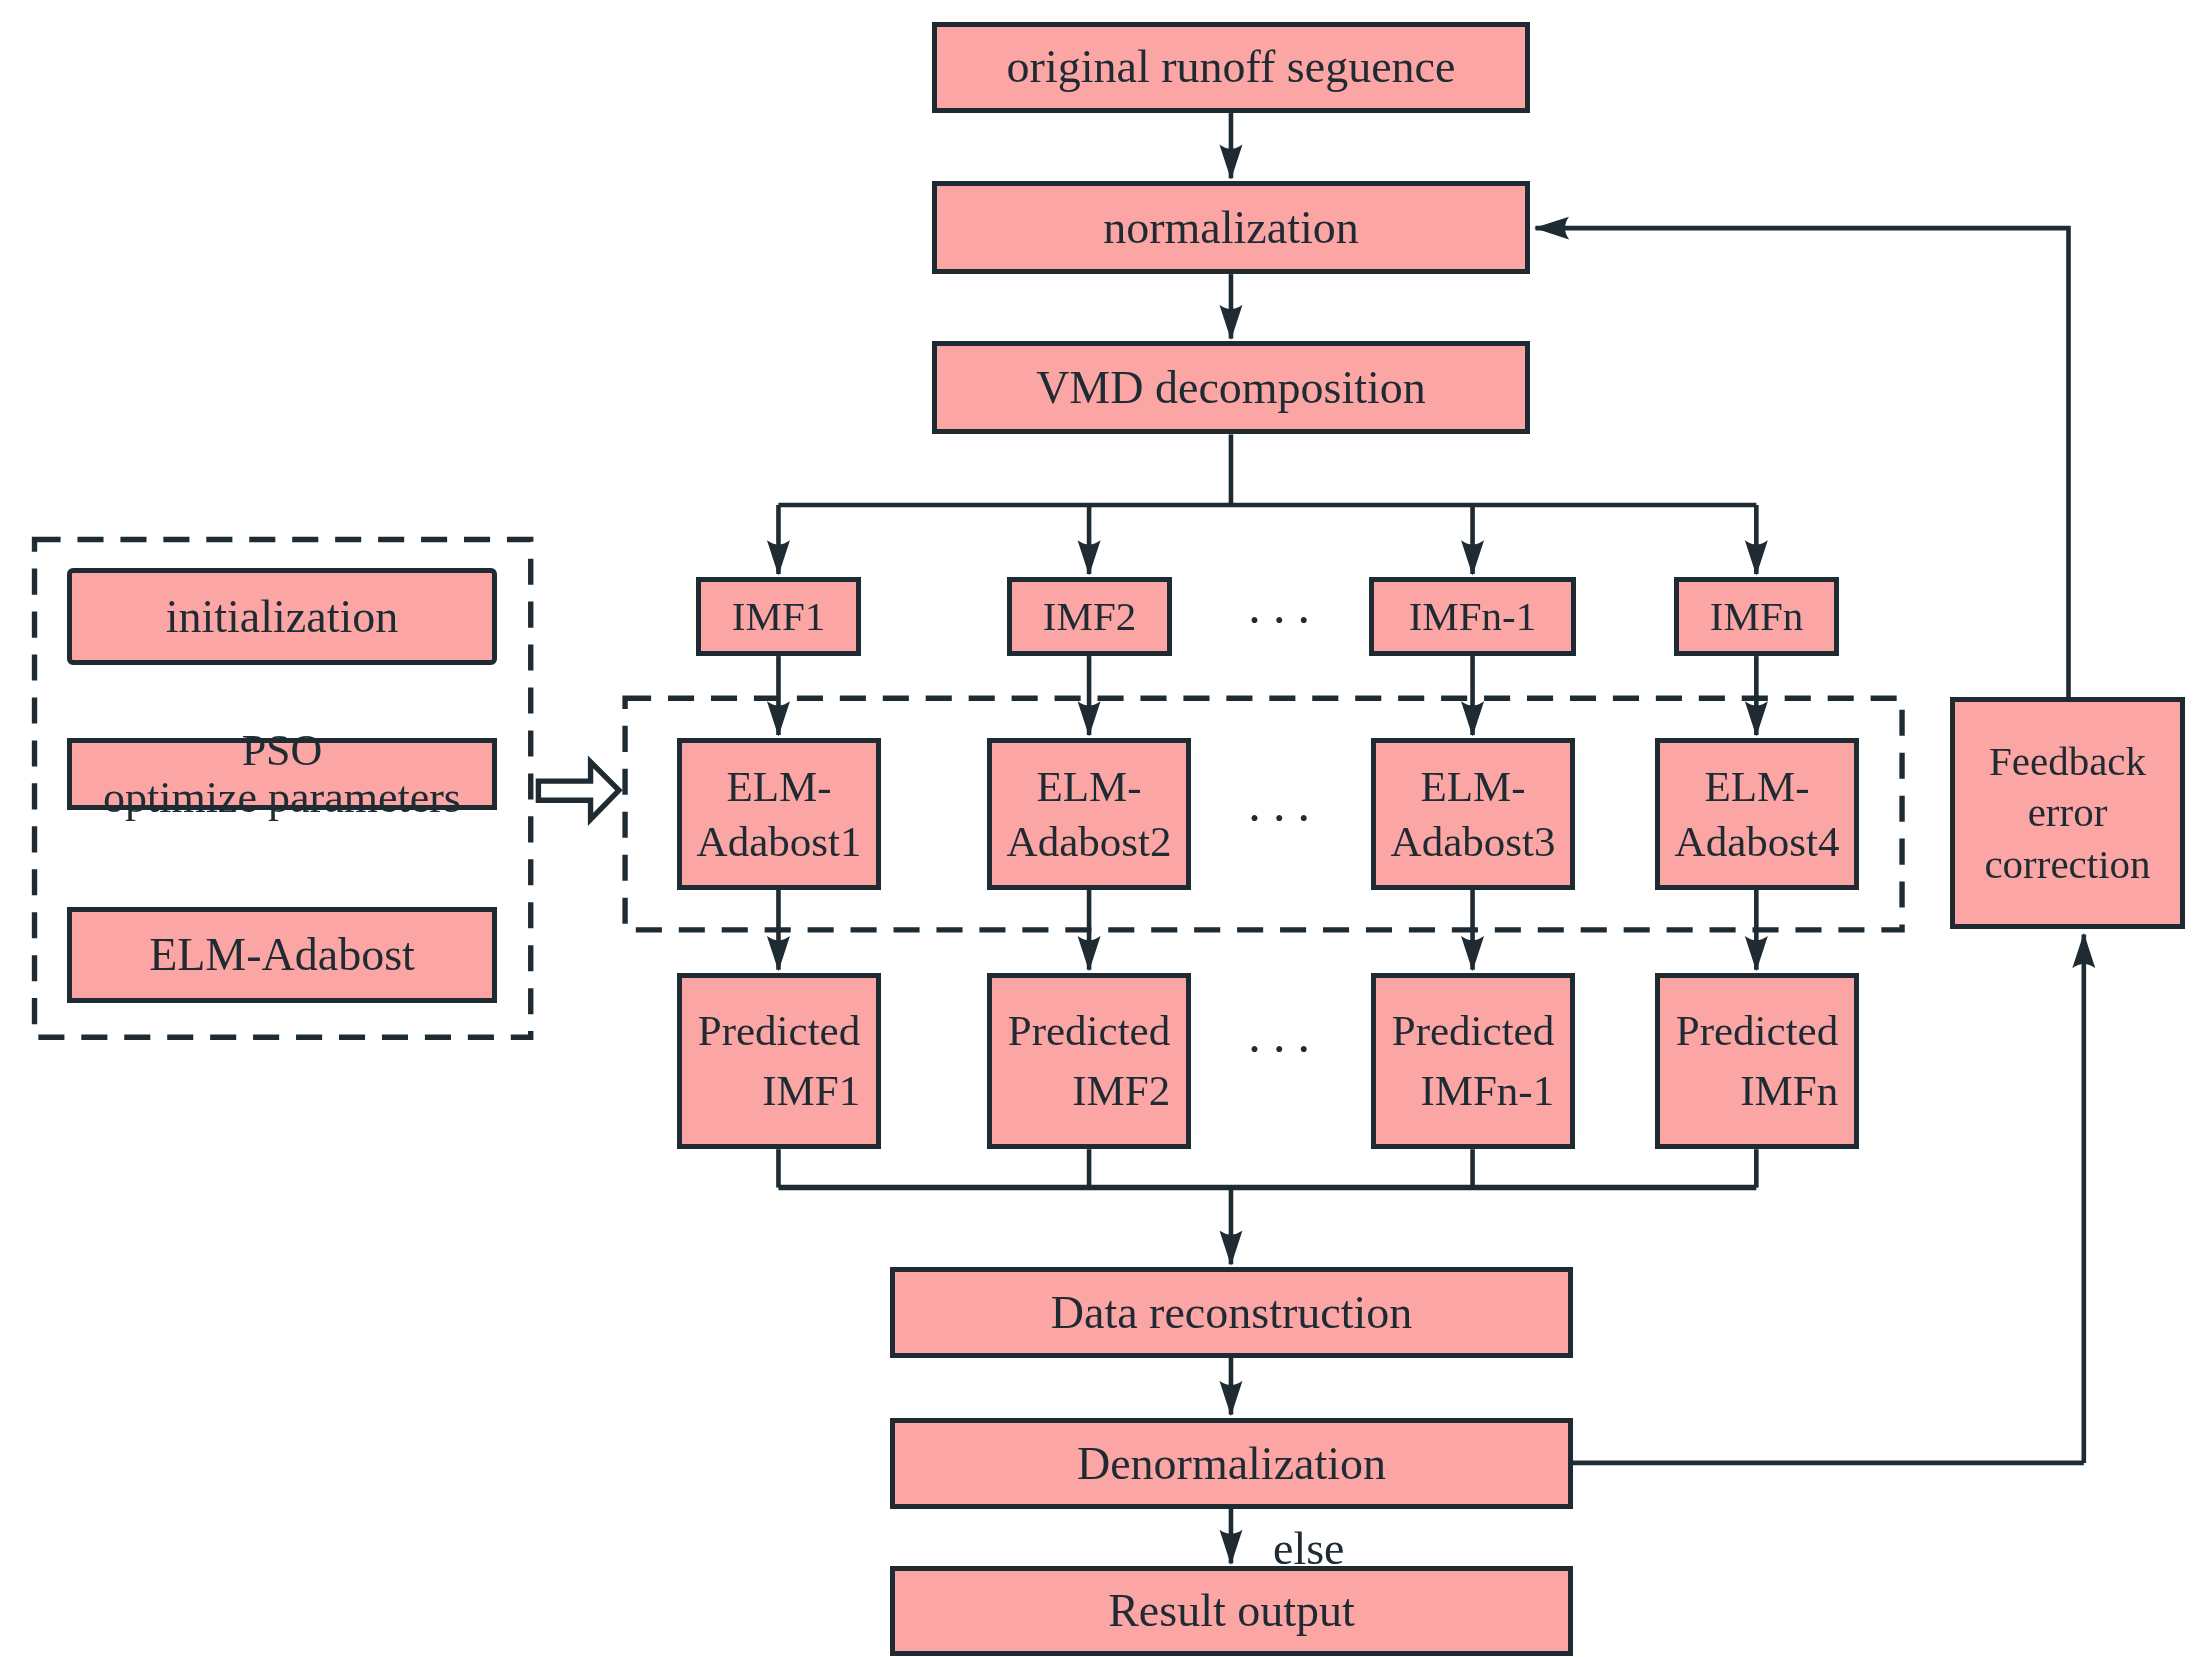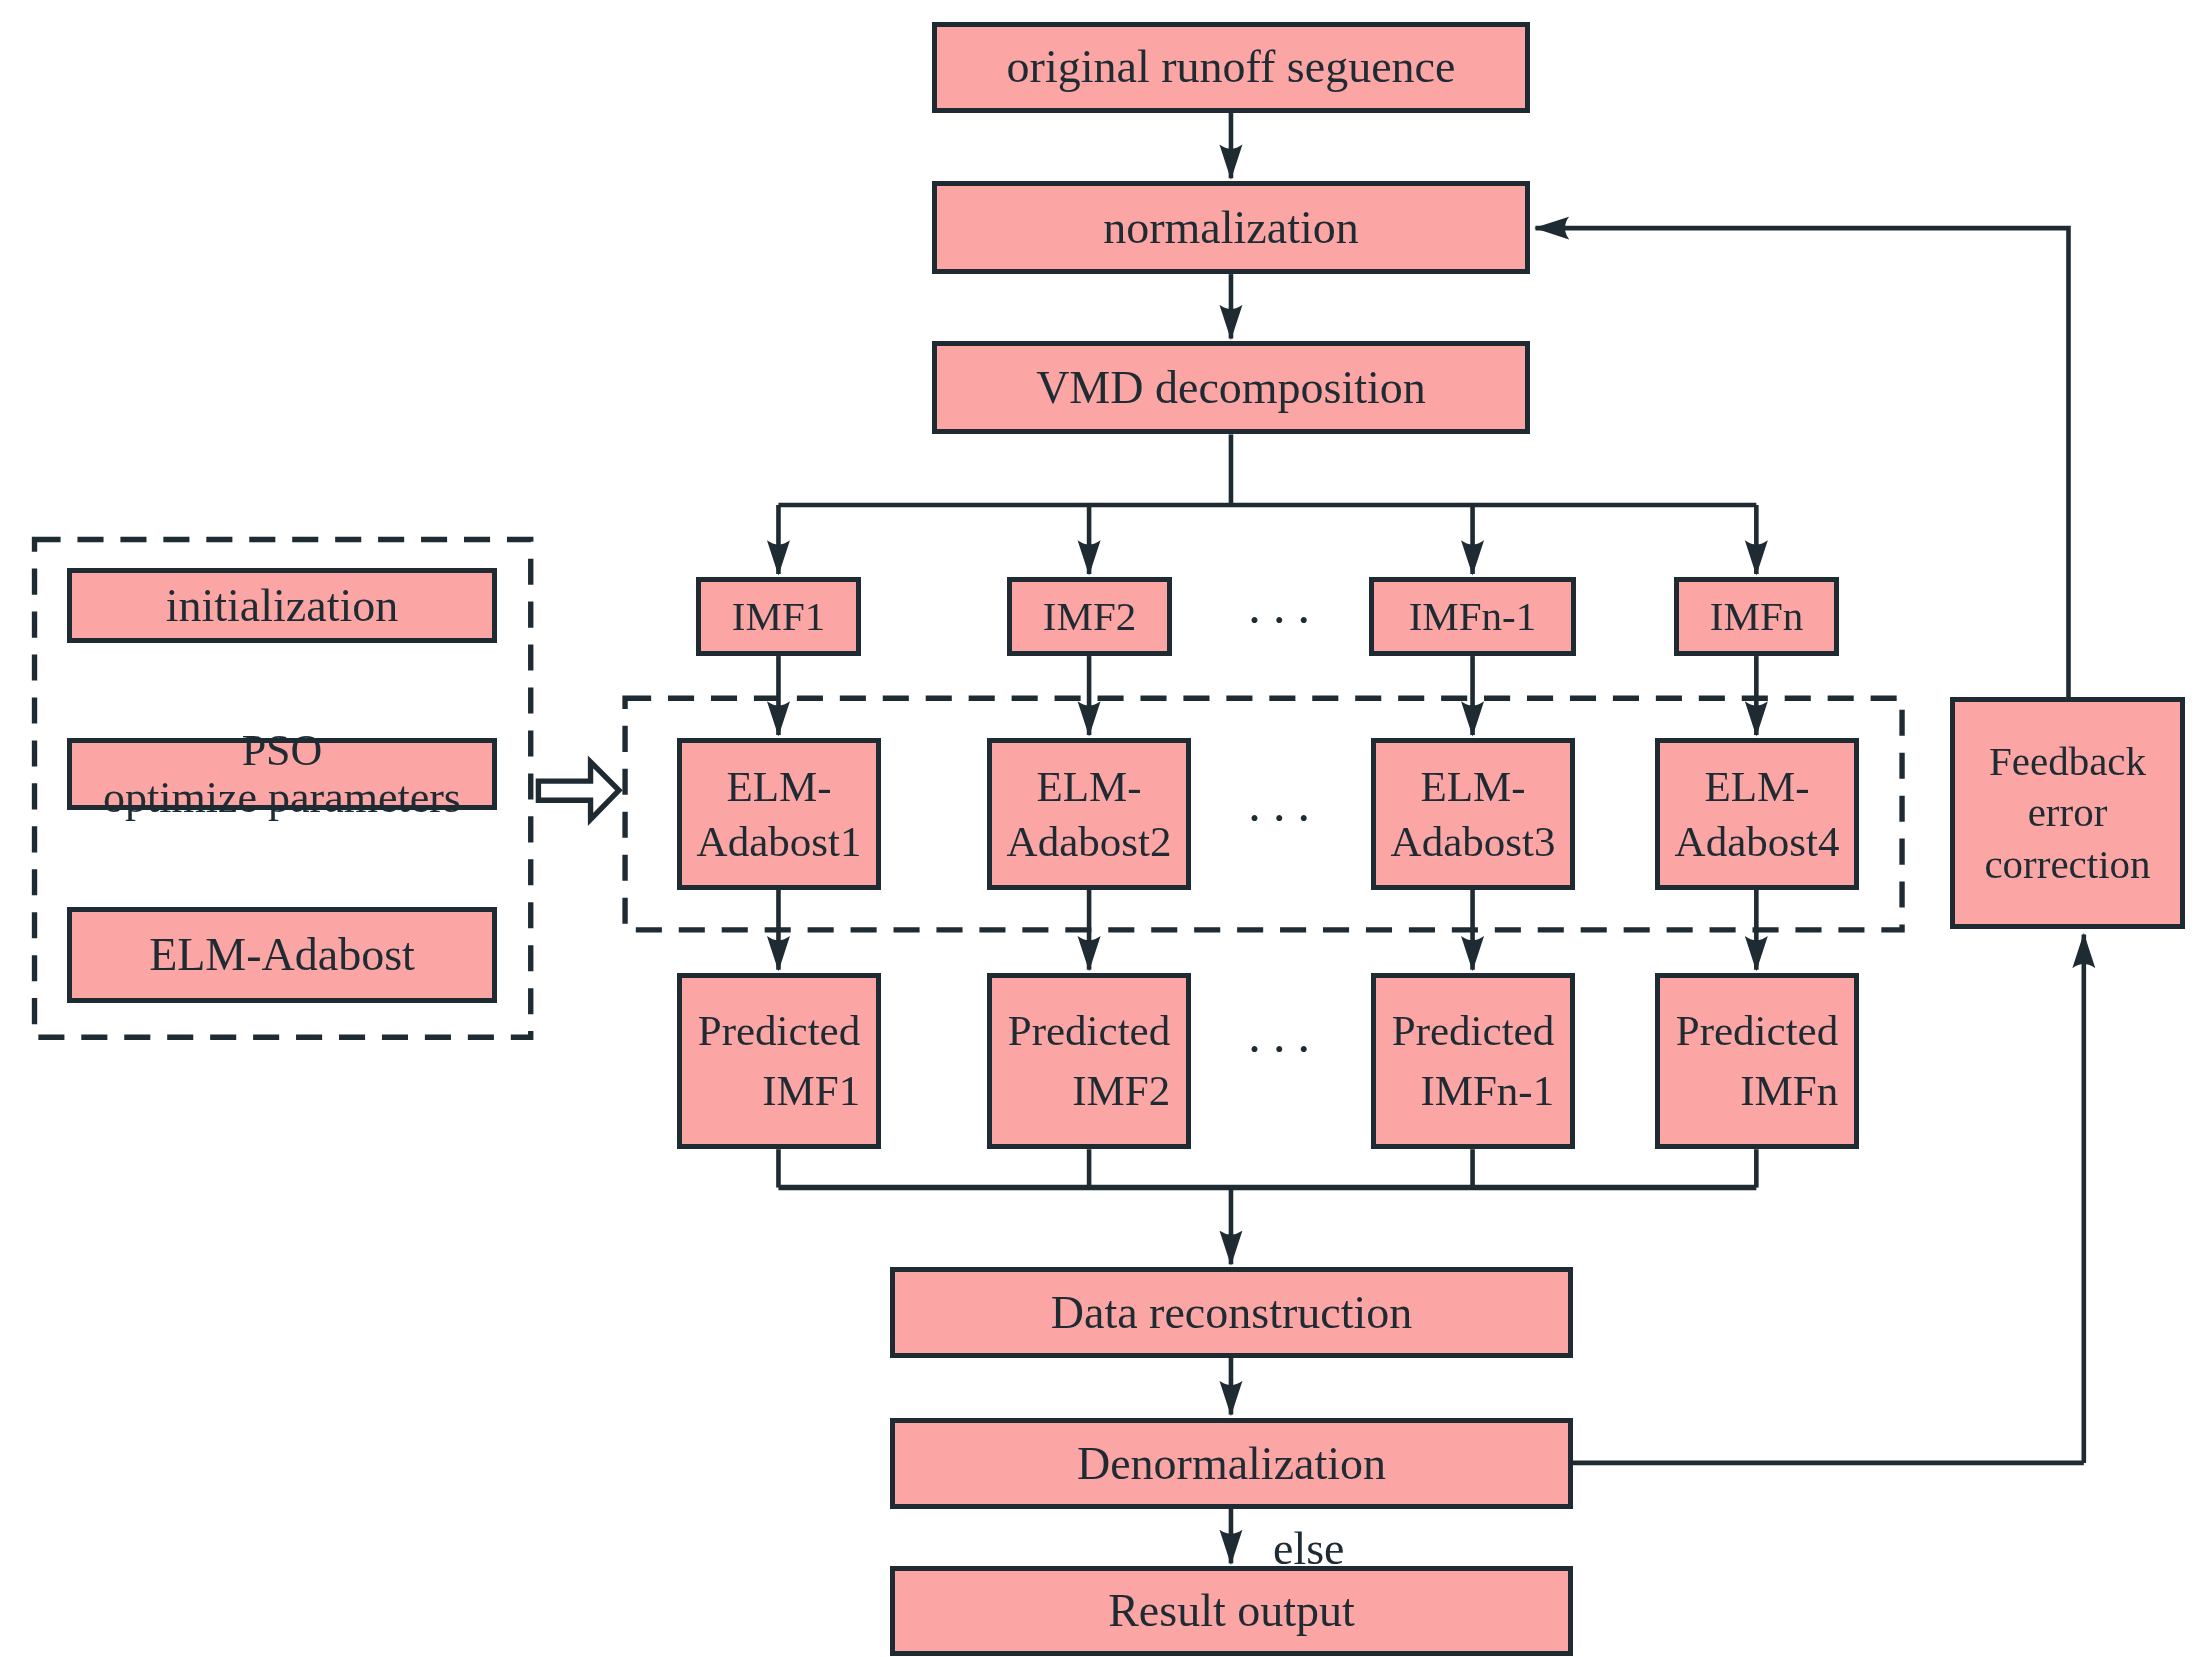--- a/index.html
+++ b/index.html
@@ -125,21 +125,21 @@
   <div class="dots" style="left:1246px;top:1020px;">···</div>
 
   <div class="node wide" style="left:890px;top:1267px;width:683px;height:91px;">Data reconstruction</div>
   <div class="node wide" style="left:890px;top:1418px;width:683px;height:91px;">Denormalization</div>
   <div class="node wide" style="left:890px;top:1566px;width:683px;height:90px;">Result output</div>
 
   <div class="node fb" style="left:1950px;top:697px;width:235px;height:232px;">Feedback
 error
 correction</div>
 
-  <div class="node panelbox" style="left:67px;top:568px;width:430px;height:75px;">initialization</div>
+  <div class="node panelbox" style="left:67px;top:568px;width:430px;height:97px;border-radius:6px;">initialization</div>
   <div class="node pso" style="left:67px;top:738px;width:430px;height:72px;text-align:center;">PSO
 optimize parameters</div>
   <div class="node panelbox" style="left:67px;top:907px;width:430px;height:96px;">ELM-Adabost</div>
 
   <div class="floating" style="left:1273px;top:1522px;">else</div>
 
 </div>
 
 
 </body></html>

